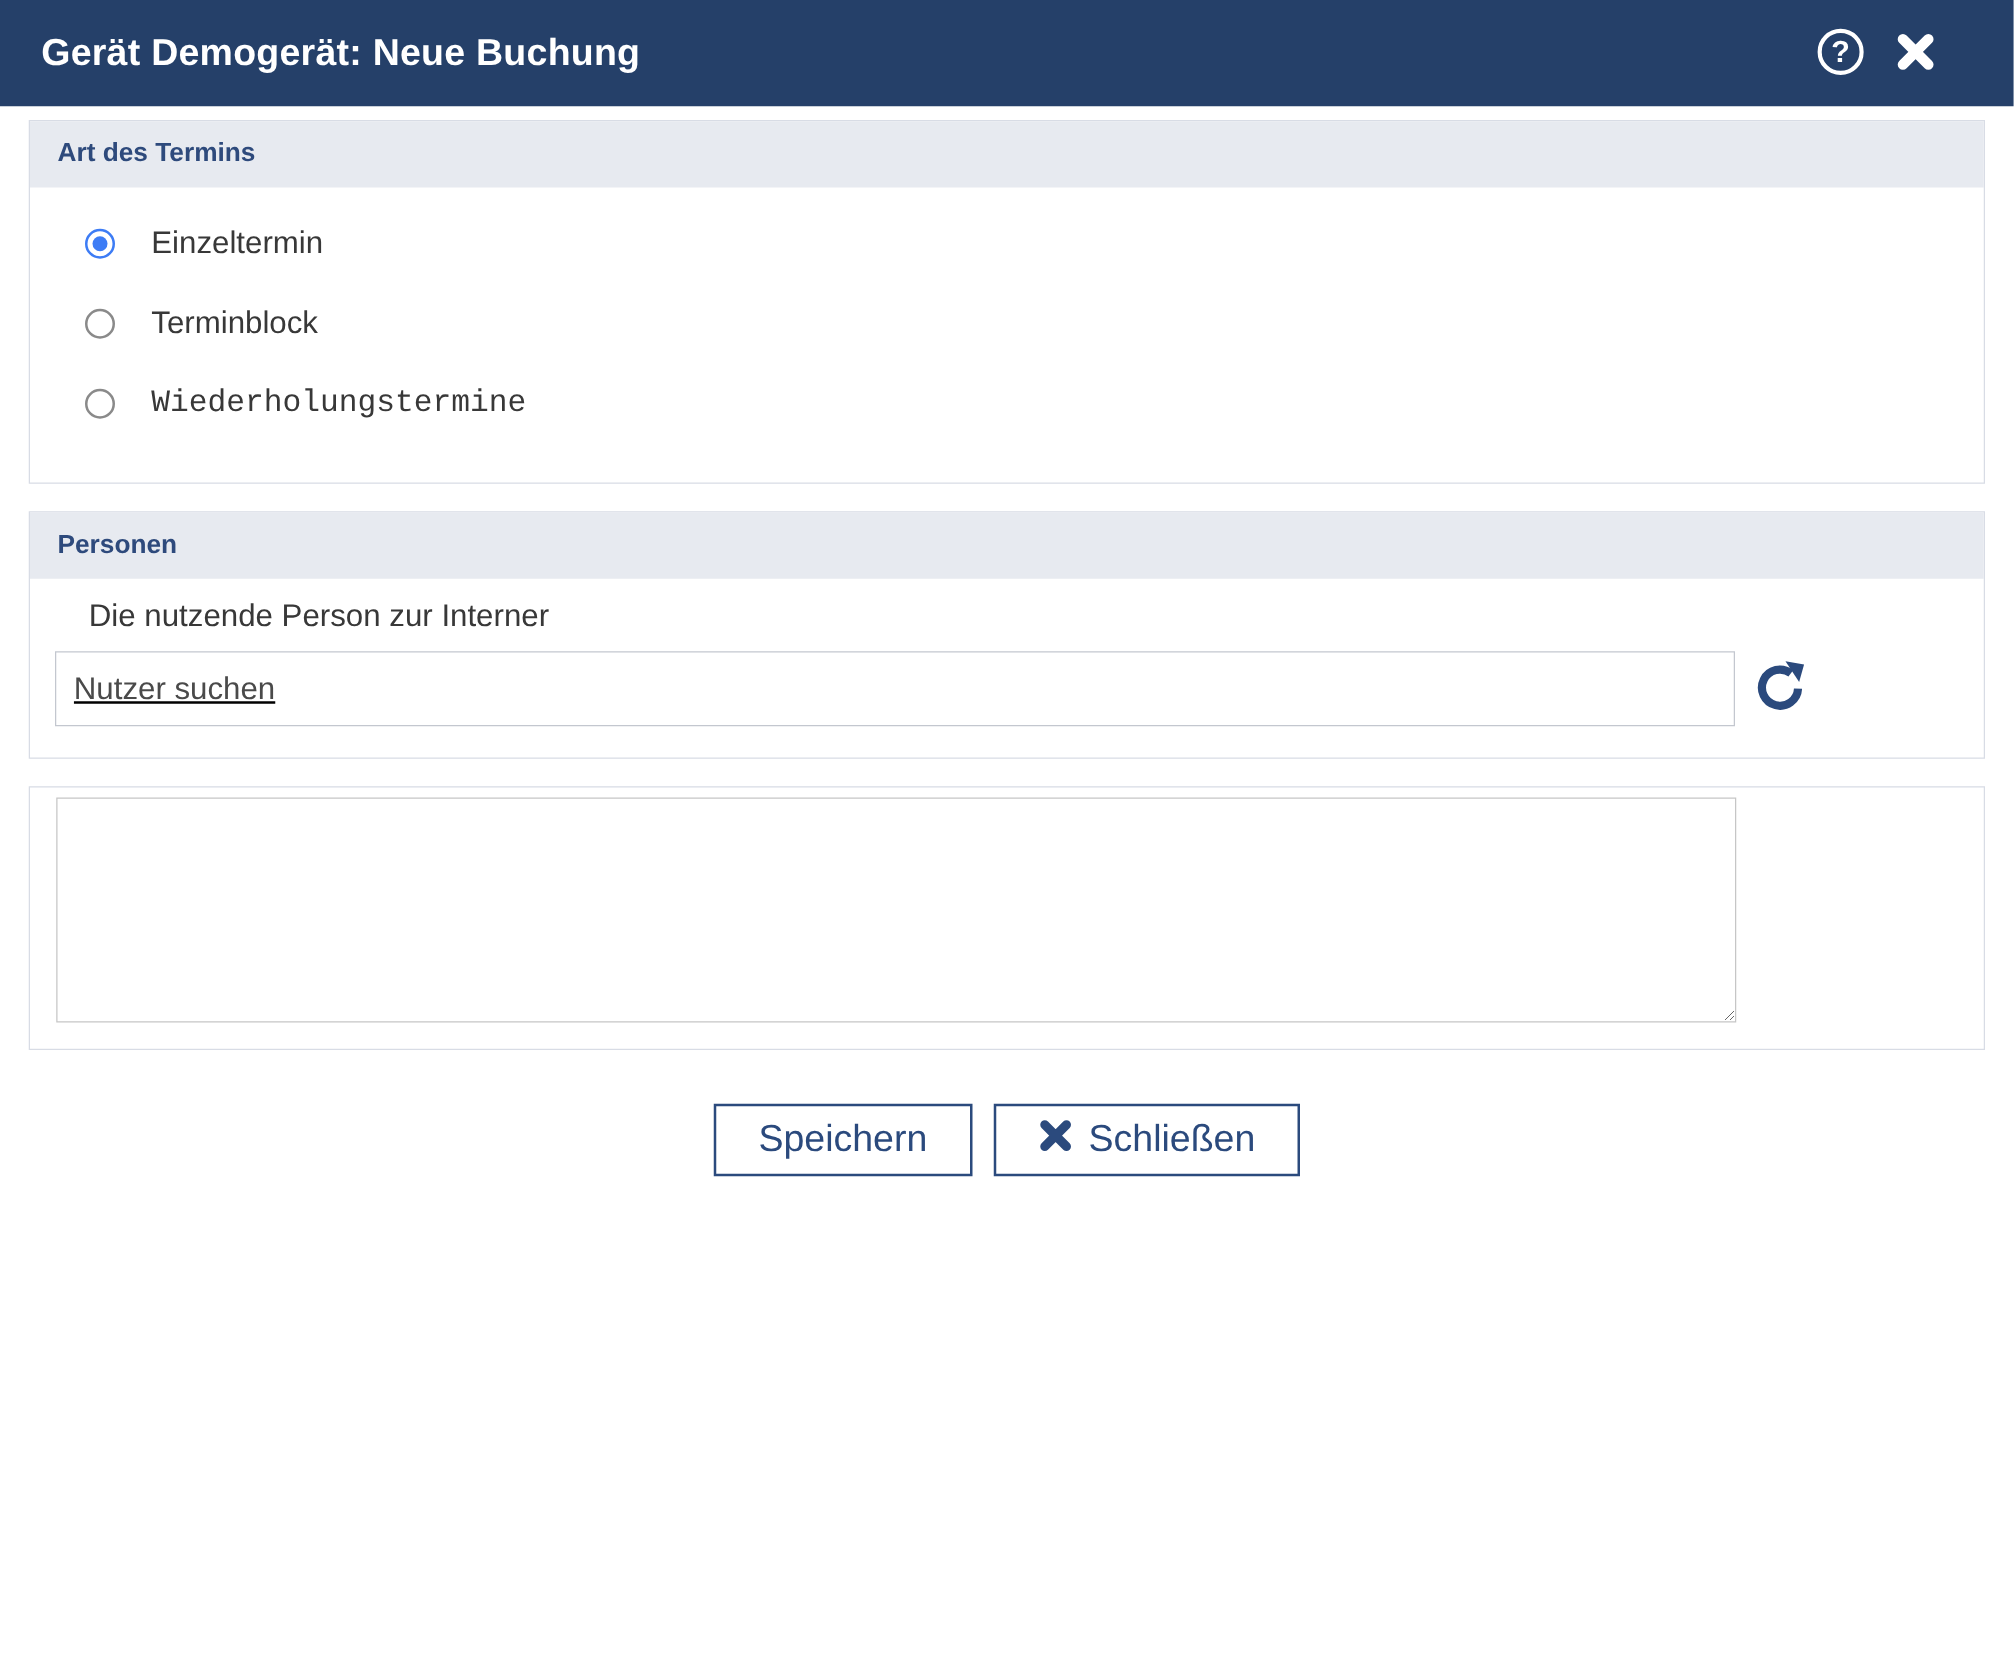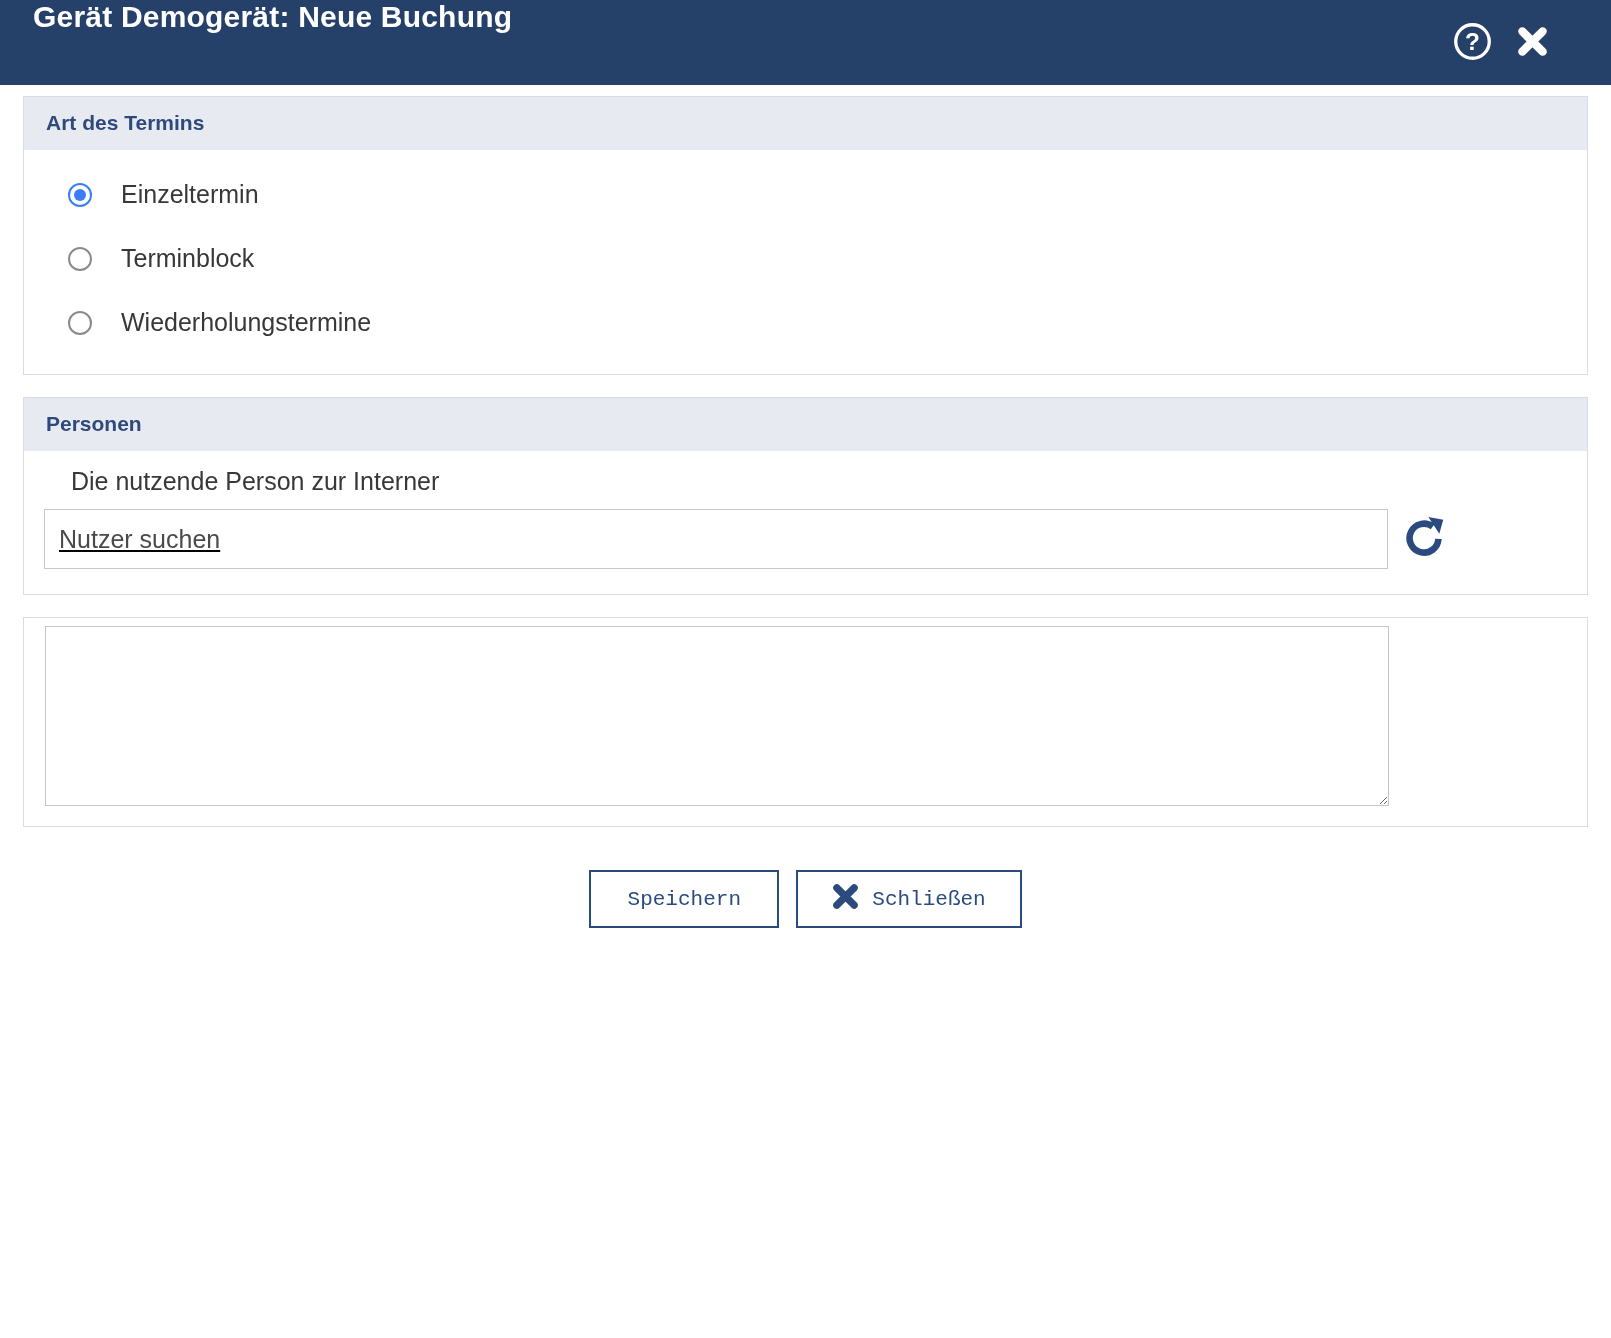--- a/index.html
+++ b/index.html
@@ -13,20 +13,21 @@
     height: 1338px;
     position: relative;
     overflow: hidden;
   }
 
   
   .titlebar {
     height: 85px;
     background: #254069;
     display: flex;
+    align-items: center;
     padding: 0 60px 0 33px;
     box-sizing: border-box;
   }
   .titlebar .title {
     flex: 1;
     color: #ffffff;
     font-size: 30px;
     font-weight: 600;
     letter-spacing: 0.2px;
   }
@@ -69,21 +70,21 @@
     padding: 30px 0 32px 0;
   }
   .radio-row {
     display: flex;
     align-items: center;
     gap: 29px;
     margin: 0 0 35px 44px;
     cursor: pointer;
     text-align: right;
   }
-  .radio-row:last-child { margin-bottom: 5px; }
+  .radio-row:last-child { margin-bottom: 17px; font-family: Liberation Mono, monospace; }
   .radio-circle {
     width: 24px;
     height: 24px;
     border-radius: 50%;
     box-sizing: border-box;
     border: 2.5px solid #8a8a8a;
     background: #ffffff;
     flex: 0 0 auto;
     position: relative;
   }
@@ -166,22 +167,22 @@
     gap: 17px;
     margin-top: 43px;
   }
   .action-btn {
     height: 58px;
     min-width: 190px;
     box-sizing: border-box;
     background: #ffffff;
     border: 2px solid #2b4a7d;
     color: #2b4a7d;
-    font-family: Liberation Mono, monospace;
-    font-size: 21px;
+    font-family: Liberation Sans, sans-serif;
+    font-size: 30px;
     padding: 0 34px;
     cursor: pointer;
     display: flex;
     align-items: center;
     justify-content: center;
     gap: 13px;
   }
 </style>
 </head>
 <body>

